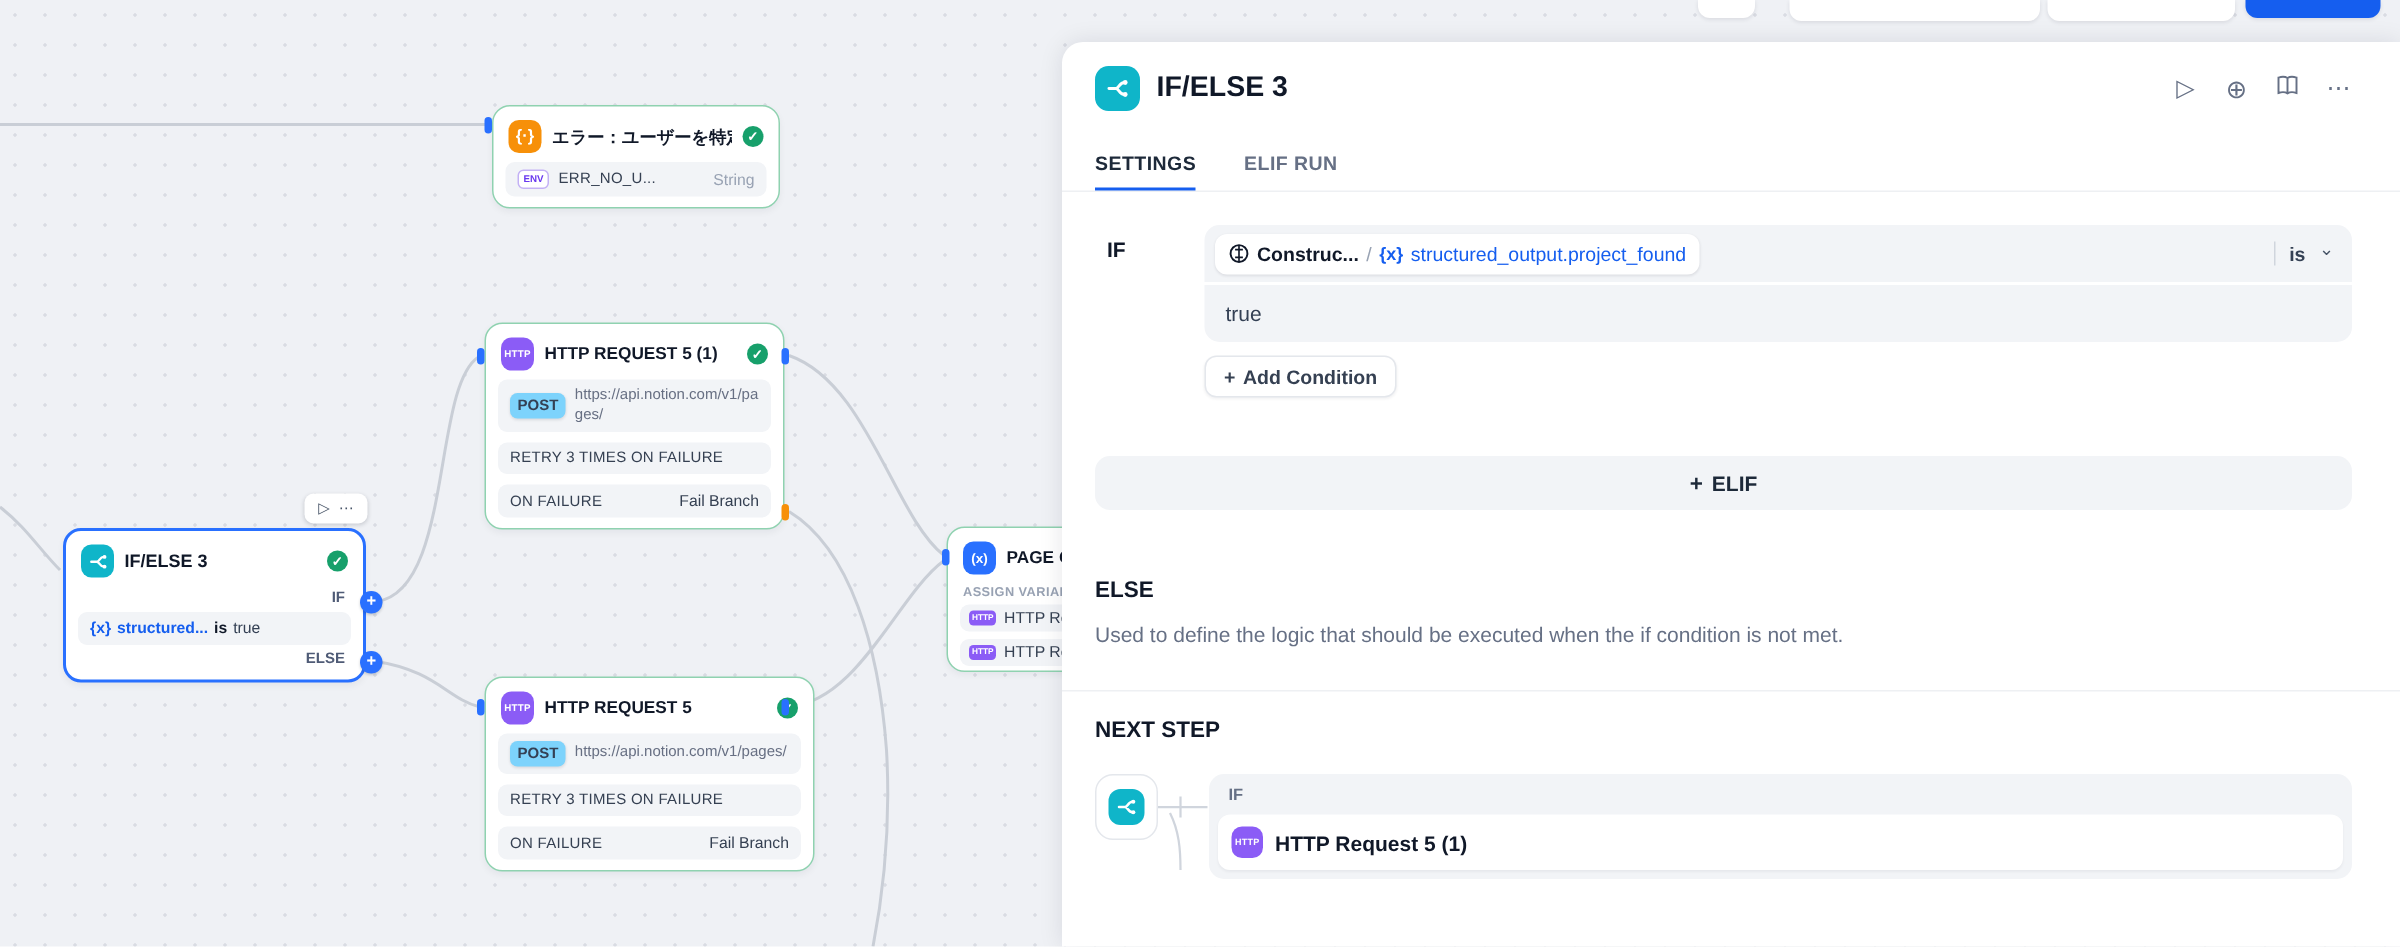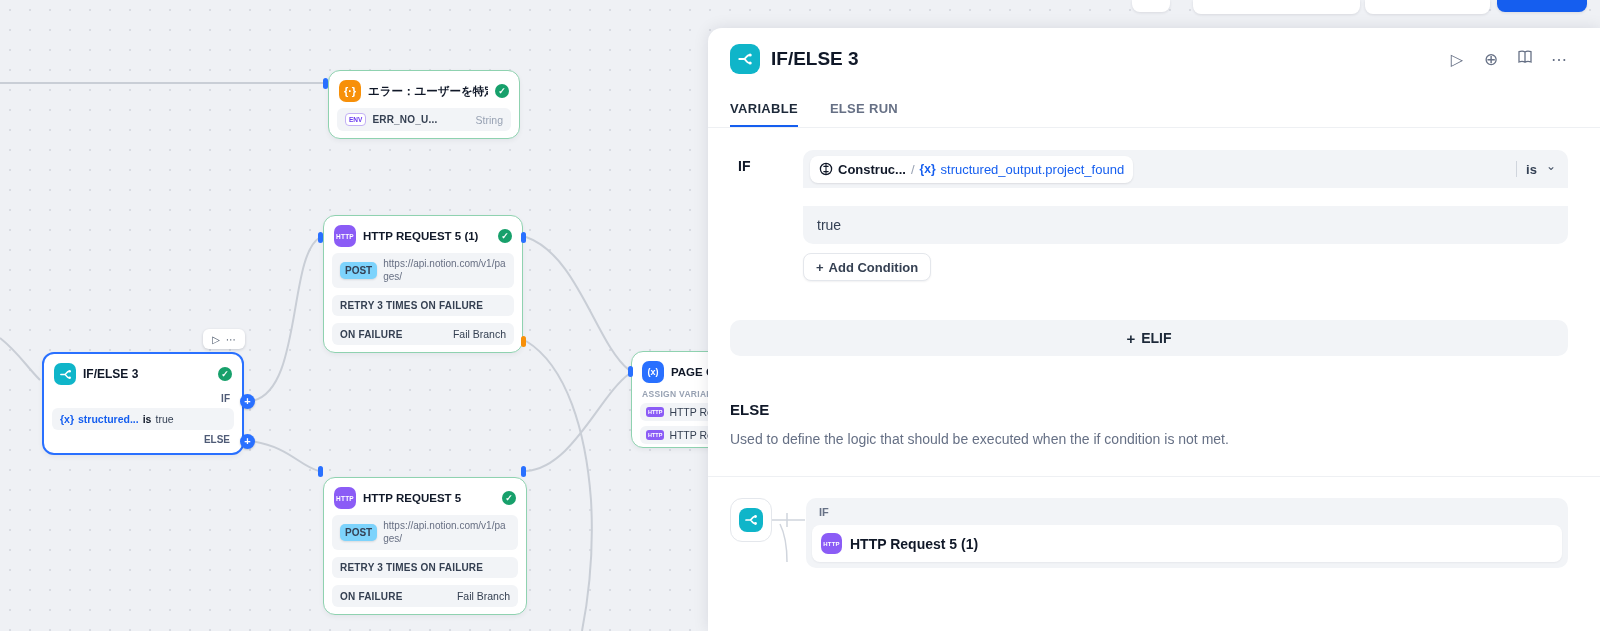--- a/index.html
+++ b/index.html
@@ -32,21 +32,21 @@
     align-items:center; justify-content:center; color:#fff; }
   .nicon.orange { background:#f79009; font-size:11px; font-weight:bold; }
   .nicon.purple { background:#8b5cf6; font-size:6.5px; font-weight:bold; letter-spacing:.2px; }
   .nicon.cyan   { background:#0fb5c9; }
   .nicon.blue   { background:#2970ff; font-size:9px; font-weight:bold; }
   .chip {
     background:#f2f4f7; border-radius:6px; margin:0 8px 7px 8px;
     padding:5px 8px; display:flex; align-items:center; gap:6px;
     font-size:10px; color:#354052;
   }
-  .chip .cap { font-weight:bold; letter-spacing:.2px; color:#354052; }
+  .chip .cap { font-weight:normal; letter-spacing:.2px; color:#354052; }
   .chip .right { margin-left:auto; color:#354052; font-size:10.5px;text-align:center; }
   .handle { position:absolute; width:5px; height:11px; border-radius:2.5px; background:#2970ff; }
   .handle.orange { background:#f79009; }
 
   
   .env-badge { background:#fff; border:1px solid #c3b1f5; color:#6938ef;
     font-size:6.5px; font-weight:bold; border-radius:4px; padding:2px 3px; }
   .type-label { margin-left:auto; color:#98a2b3; font-size:10.5px; }
 
   
@@ -101,21 +101,21 @@
   .tab { font-size:13px; font-weight:bold; letter-spacing:.3px; color:#667085;
     padding-bottom:9px; cursor:pointer; }
   .tab.active { color:#1d2939; border-bottom:2px solid #155eef; }
   .tabs-divider { height:1px; background:#eef0f3; margin:0 -32px 0 -22px; }
 
   .body-scroll { padding:22px 0 0 0; }
   .if-row { display:flex; }
   .if-label { width:73px; flex:none; font-size:14px; font-weight:bold; color:#101828;
     padding:8px 0 0 8px; }
   .cond-col { flex:1; }
-  .cond-box { display:flex; flex-direction:column; gap:18px; }
+  .cond-box { display:flex; flex-direction:column; gap:2px; }
   .cond-top { background:#f2f4f7; border-radius:10px 10px 0 0; height:38px;
     display:flex; align-items:center; padding:0 12px 0 7px; }
   .var-chip { background:#fff; border-radius:8px; height:27px; padding:0 9px;
     display:flex; align-items:center; gap:5px; box-shadow:0 1px 2px rgba(16,24,40,.1);
     font-size:13px; }
   .var-chip .src { color:#101828; font-weight:bold; }
   .var-chip .sep { color:#98a2b3; }
   .var-chip .tok { color:#155eef; font-weight:bold; font-size:12px; }
   .var-chip .vname { color:#155eef; font-weight:normal; }
   .src-icon { width:14px; height:14px; flex:none; }
@@ -224,21 +224,21 @@
     <div class="branch-label" style="margin-top:1px;">ELSE</div>
   </div>
   <div class="plus-circle" style="left:240px; top:394px;">+</div>
   <div class="plus-circle" style="left:240px; top:434px;">+</div>
 
   <div class="node-toolbar">
     <span>▷</span>
     <span>⋯</span>
   </div>
 
-  <div class="node" style="left:323px; top:451px; width:204px;margin-top:26px;">
+  <div class="node" style="left:323px; top:451px; width:220px;">
     <div class="node-header">
       <div class="nicon purple">HTTP</div>
       <div class="node-title">HTTP REQUEST 5</div>
       <div class="check">✓</div>
     </div>
     <div class="chip">
       <span class="post-badge">POST</span>
       <span class="url">https://api.notion.com/v1/pages/</span>
     </div>
     <div class="chip">
@@ -294,22 +294,22 @@
           <svg width="16" height="14" viewBox="0 0 16 14">
               <path d="M8,2 C6.5,1 4,1 2,1.7 V12 C4,11.3 6.5,11.3 8,12.3 C9.5,11.3 12,11.3 14,12 V1.7 C12,1 9.5,1 8,2 Z M8,2 V12.3" stroke="#667085" stroke-width="1.3" fill="none"></path>
             </svg>
         </span>
         <span class="pa-icon">⋯</span>
       </div>
     </div>
 
 
     <div class="tabs">
-      <div class="tab active">VARIABLE</div>
-      <div class="tab">ELSE RUN</div>
+      <div class="tab active">SETTINGS</div>
+      <div class="tab">ELIF RUN</div>
     </div>
     <div class="tabs-divider"></div>
 
     <div class="body-scroll">
       <div class="if-row">
         <div class="if-label">IF</div>
         <div class="cond-col">
           <div class="cond-box">
             <div class="cond-top">
               <div class="var-chip">
@@ -340,20 +340,21 @@
       <div class="elif-bar">
         <span style="font-size:15px;">+</span>
         <span>ELIF</span>
       </div>
 
       <div class="else-head">ELSE</div>
       <div class="else-desc">Used to define the logic that should be executed when the if condition is not met.</div>
 
       <div class="section-divider"></div>
 
+      <div class="next-head">NEXT STEP</div>
 
       <div class="next-row">
         <div class="next-node-card">
           <div class="nicon cyan">
             <svg width="14" height="14" viewBox="0 0 14 14">
                 <path d="M2,7 H6 M6,7 C8,7 8,3.5 11,3.5 M6,7 C8,7 8,10.5 11,10.5" stroke="#fff" stroke-width="1.7" fill="none" stroke-linecap="round"></path>
                 <circle cx="11.5" cy="3.5" r="1.4" fill="#fff"></circle>
                 <circle cx="11.5" cy="10.5" r="1.4" fill="#fff"></circle>
               </svg>
           </div>

